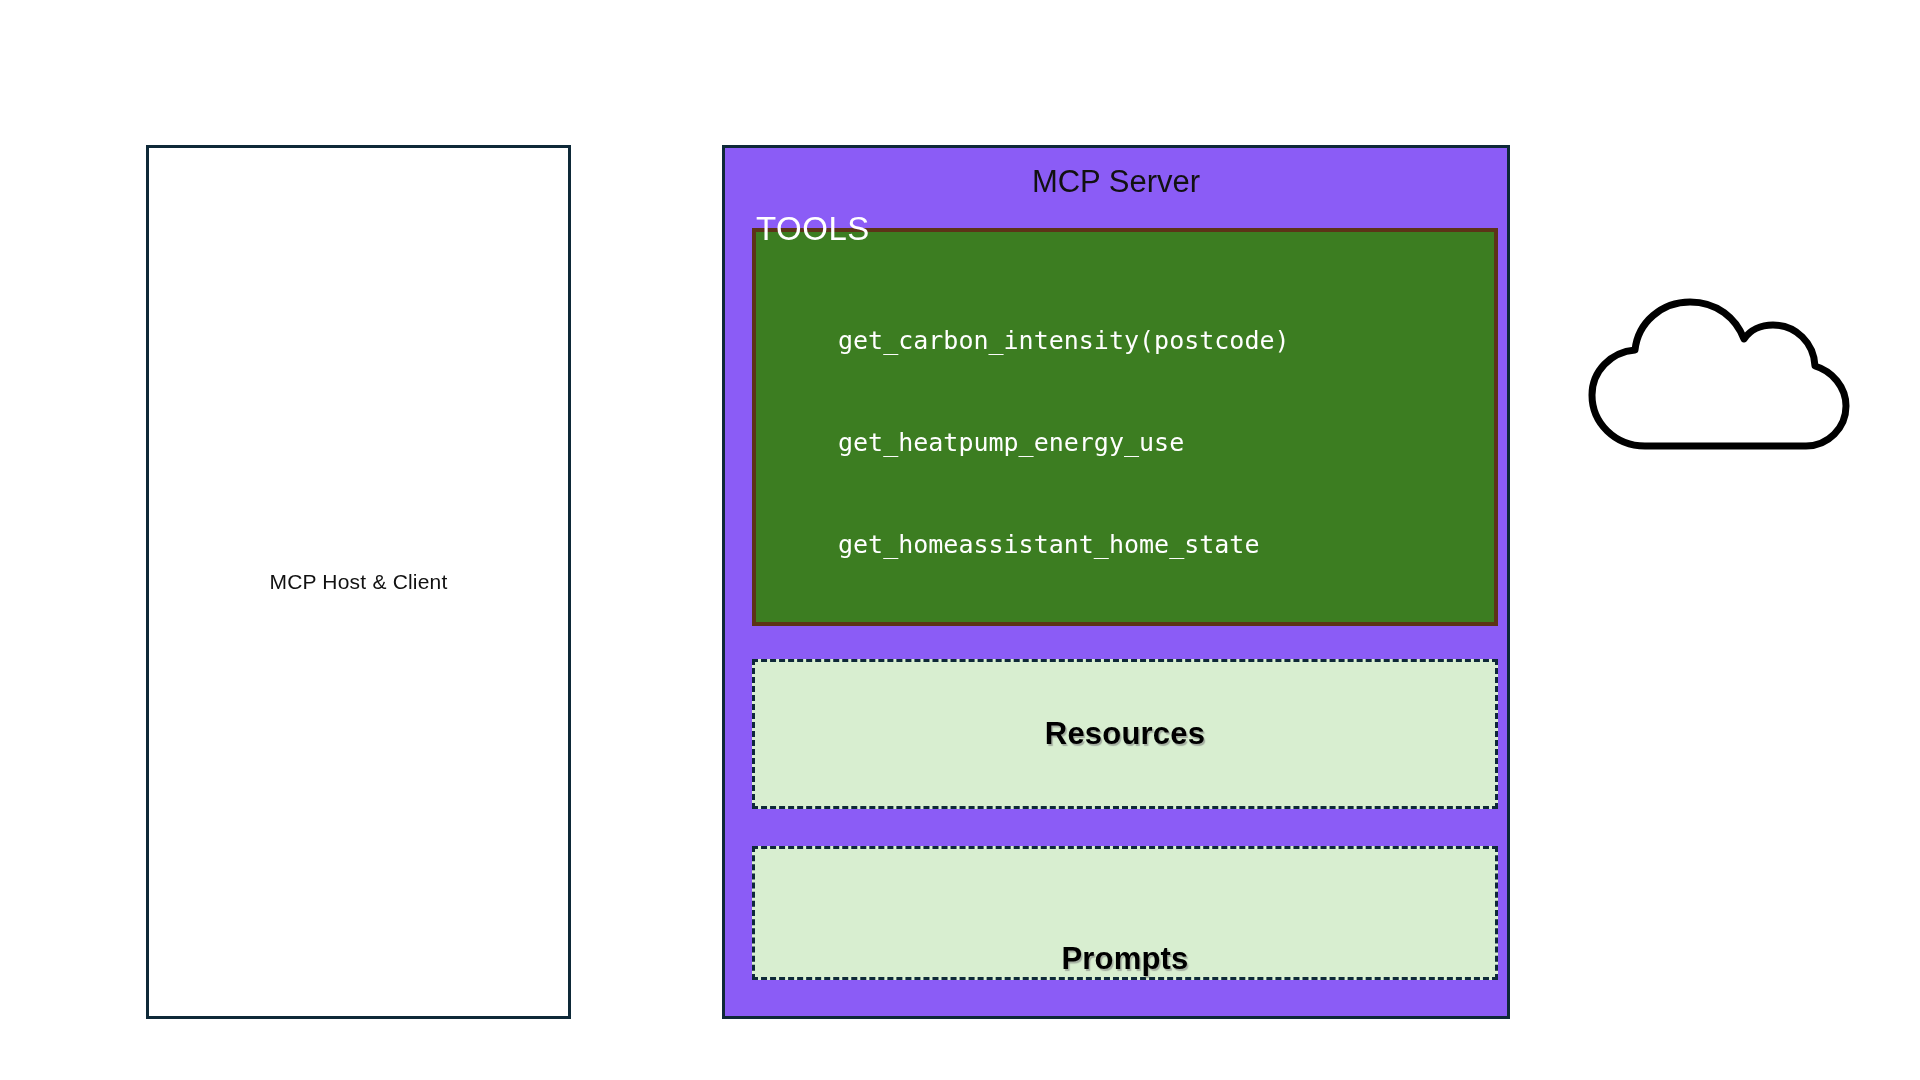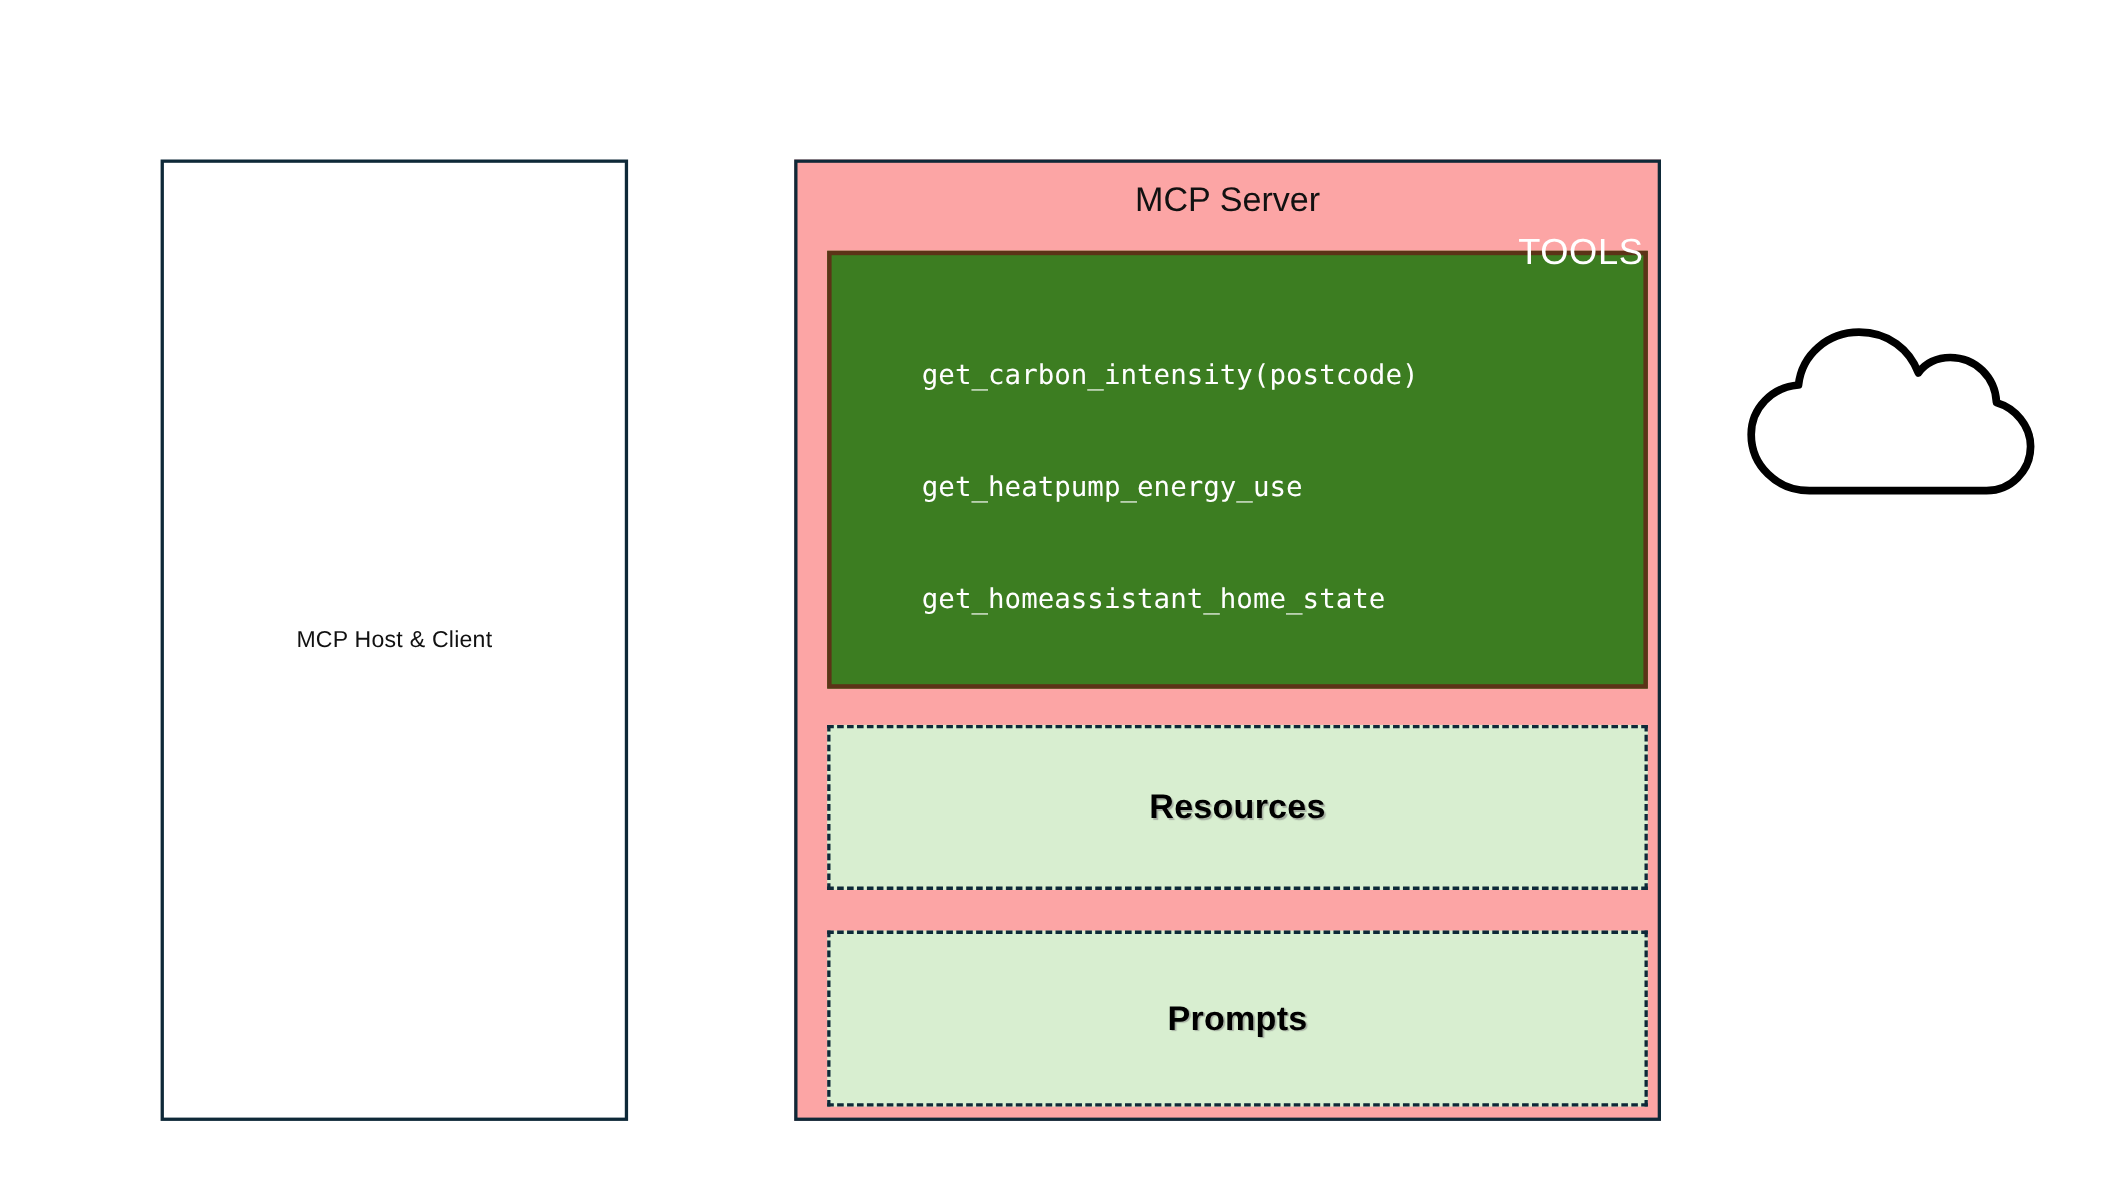--- a/index.html
+++ b/index.html
@@ -32,21 +32,21 @@
     color: var(--text-black);
     letter-spacing: 0.2px;
   }
 
   
   .server-box {
     position: absolute;
     left: 722px; top: 145px;
     width: 788px; height: 874px;
     border: 3px solid var(--border-navy);
-    background: #fca5a5;
+    background: #8b5cf6;
     padding-left: 36px;
   }
   .server-title {
     position: absolute;
     left: 0; top: 16px; width: 100%;
     text-align: center;
     font-size: 31px;
     color: var(--text-black);
   }
 
@@ -54,21 +54,21 @@
   .tools-box {
     position: absolute;
     left: 27px; top: 80px;
     width: 746px; height: 398px;
     background: var(--tools-green);
     border: 4px solid var(--tools-border-brown);
     display: flex; flex-direction: column; justify-content: center;
     padding-bottom: 14px;
   }
   .tools-title {
-    text-align: right;
+    text-align: left;
     color: #ffffff;
     font-size: 33px;
     letter-spacing: 0.5px;
     margin-bottom: 8px;
   }
   .tools-list {
     padding-left: 82px;
     color: #ffffff;
     font-family: "DejaVu Sans Mono", "Liberation Mono", monospace;
     font-size: 25px;
@@ -79,21 +79,21 @@
   
   .dashed-box {
     position: absolute;
     left: 27px;
     width: 746px;
     background: var(--light-green);
     border: 3px dashed var(--border-navy);
     display: flex; align-items: center; justify-content: center;
   }
   .resources-box { top: 511px; height: 150px; }
-  .prompts-box   { top: 698px; height: 160px; }
+  .prompts-box   { top: 698px; height: 134px; align-items: flex-end; }
   .dashed-label {
     font-size: 31px;
     font-weight: bold;
     color: #000000;
     text-shadow: 1.5px 1.5px 1px rgba(120,120,120,0.55);
     letter-spacing: 0.2px;
   }
 
   
   .cloud {

